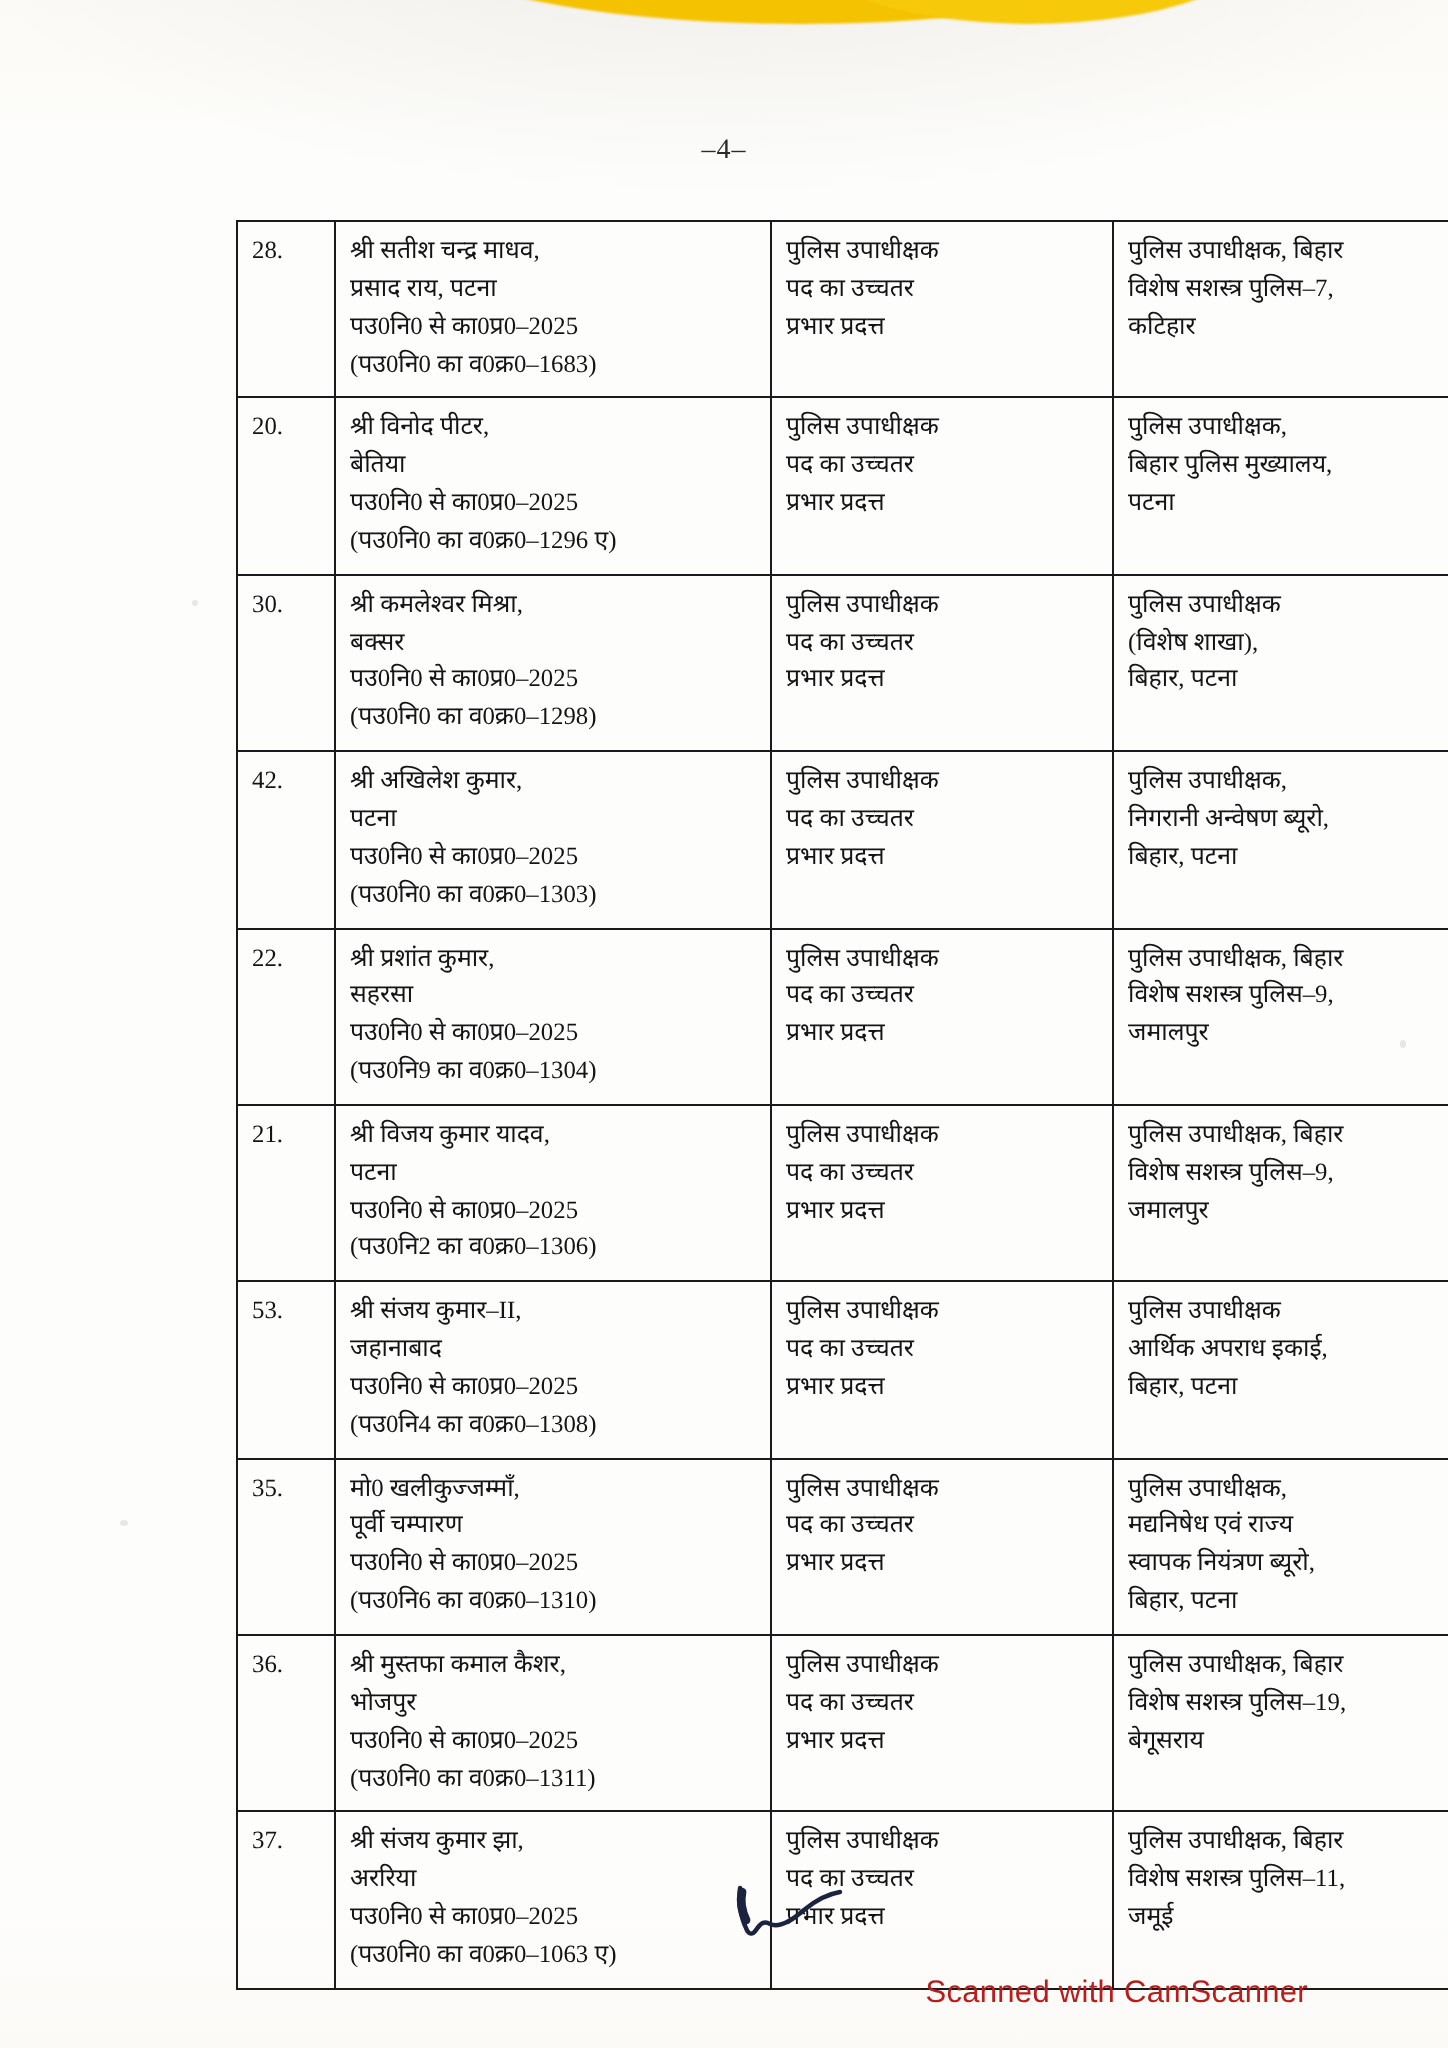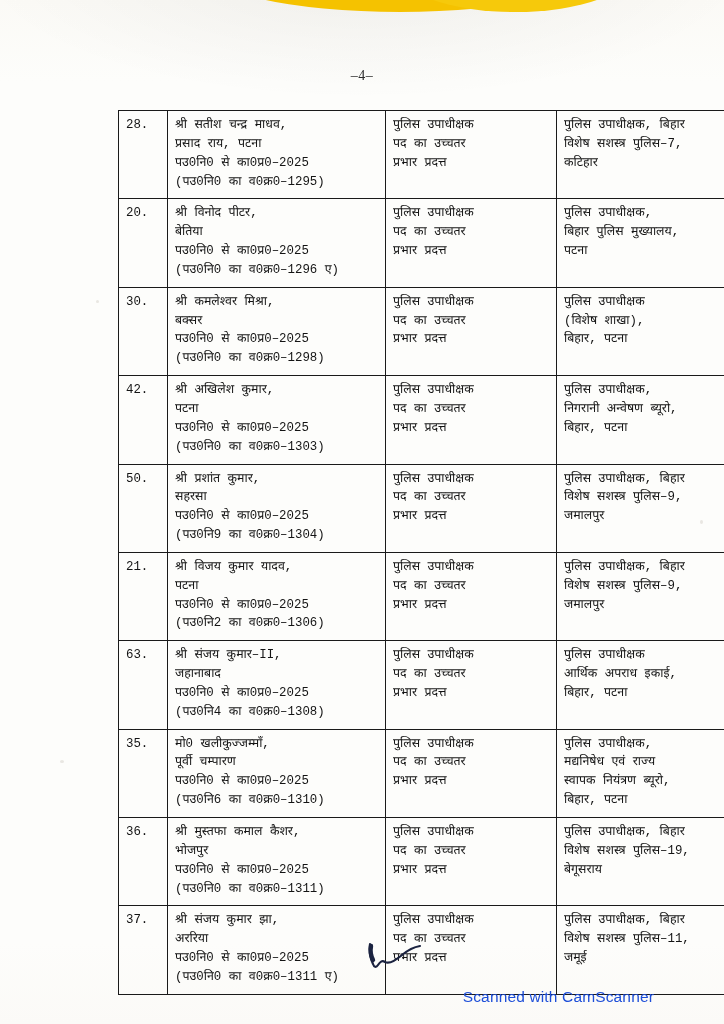--- a/index.html
+++ b/index.html
@@ -60,21 +60,21 @@
     left: 118px;
     top: 110px;
     width: 568px;
     border-collapse: collapse;
     table-layout: fixed;
   }
   .doc-table td {
     border: 1.3px solid #1a1a1a;
     vertical-align: top;
     padding: 5px 7px 7px 7px;
-    font-family: Liberation Mono, monospace;
+    font-family: Liberation Serif, serif;
     font-size: 12.4px;
     line-height: 1.52;
     color: #141414;
     margin-left: 36px;
   }
   .col-sl   { width: 34px;  text-align: left; padding-left: 8px; }
   .col-name { width: 203px; }
   .col-mid  { width: 156px; }
   .col-post { width: 175px; }
 
@@ -88,21 +88,21 @@
     width: 70px;
     height: 34px;
   }
   
   .camscanner {
     position: absolute;
     right: 70px;
     bottom: 18px;
     font-family: "Liberation Sans", "DejaVu Sans", sans-serif;
     font-size: 15.5px;
-    color: #1d4ed8;
+    color: #b91c1c;
     letter-spacing: 0.15px;
   }
   .speck {
     position: absolute;
     background: #d9d6cd;
     border-radius: 50%;
     opacity: 0.55;
   }
 </style>
 </head>
@@ -121,21 +121,21 @@
   <div class="page-number">–4–</div>
 
   <table class="doc-table">
     <tbody>
         <tr>
           <td class="col-sl">28.</td>
           <td class="col-name">
             <span class="cell-line">श्री सतीश चन्द्र माधव,</span>
             <span class="cell-line">प्रसाद राय, पटना</span>
             <span class="cell-line">पउ0नि0 से का0प्र0–2025</span>
-            <span class="cell-line">(पउ0नि0 का व0क्र0–1295)</span>
+            <span class="cell-line">(पउ0नि0 का व0क्र0–1683)</span>
           </td>
           <td class="col-mid">
             <span class="cell-line">पुलिस उपाधीक्षक</span>
             <span class="cell-line">पद का उच्चतर</span>
             <span class="cell-line">प्रभार प्रदत्त</span>
           </td>
           <td class="col-post">
             <span class="cell-line">पुलिस उपाधीक्षक, बिहार</span>
             <span class="cell-line">विशेष सशस्त्र पुलिस–7,</span>
             <span class="cell-line">कटिहार</span>
@@ -192,21 +192,21 @@
             <span class="cell-line">पद का उच्चतर</span>
             <span class="cell-line">प्रभार प्रदत्त</span>
           </td>
           <td class="col-post">
             <span class="cell-line">पुलिस उपाधीक्षक,</span>
             <span class="cell-line">निगरानी अन्वेषण ब्यूरो,</span>
             <span class="cell-line">बिहार, पटना</span>
           </td>
         </tr>
         <tr>
-          <td class="col-sl">50.</td>
+          <td class="col-sl">22.</td>
           <td class="col-name">
             <span class="cell-line">श्री प्रशांत कुमार,</span>
             <span class="cell-line">सहरसा</span>
             <span class="cell-line">पउ0नि0 से का0प्र0–2025</span>
             <span class="cell-line">(पउ0नि9 का व0क्र0–1304)</span>
           </td>
           <td class="col-mid">
             <span class="cell-line">पुलिस उपाधीक्षक</span>
             <span class="cell-line">पद का उच्चतर</span>
             <span class="cell-line">प्रभार प्रदत्त</span>
@@ -230,21 +230,21 @@
             <span class="cell-line">पद का उच्चतर</span>
             <span class="cell-line">प्रभार प्रदत्त</span>
           </td>
           <td class="col-post">
             <span class="cell-line">पुलिस उपाधीक्षक, बिहार</span>
             <span class="cell-line">विशेष सशस्त्र पुलिस–9,</span>
             <span class="cell-line">जमालपुर</span>
           </td>
         </tr>
         <tr>
-          <td class="col-sl">63.</td>
+          <td class="col-sl">53.</td>
           <td class="col-name">
             <span class="cell-line">श्री संजय कुमार–II,</span>
             <span class="cell-line">जहानाबाद</span>
             <span class="cell-line">पउ0नि0 से का0प्र0–2025</span>
             <span class="cell-line">(पउ0नि4 का व0क्र0–1308)</span>
           </td>
           <td class="col-mid">
             <span class="cell-line">पुलिस उपाधीक्षक</span>
             <span class="cell-line">पद का उच्चतर</span>
             <span class="cell-line">प्रभार प्रदत्त</span>
@@ -293,21 +293,21 @@
             <span class="cell-line">विशेष सशस्त्र पुलिस–19,</span>
             <span class="cell-line">बेगूसराय</span>
           </td>
         </tr>
         <tr>
           <td class="col-sl">37.</td>
           <td class="col-name">
             <span class="cell-line">श्री संजय कुमार झा,</span>
             <span class="cell-line">अररिया</span>
             <span class="cell-line">पउ0नि0 से का0प्र0–2025</span>
-            <span class="cell-line">(पउ0नि0 का व0क्र0–1311 ए)</span>
+            <span class="cell-line">(पउ0नि0 का व0क्र0–1063 ए)</span>
           </td>
           <td class="col-mid">
             <span class="cell-line">पुलिस उपाधीक्षक</span>
             <span class="cell-line">पद का उच्चतर</span>
             <span class="cell-line">प्रभार प्रदत्त</span>
           </td>
           <td class="col-post">
             <span class="cell-line">पुलिस उपाधीक्षक, बिहार</span>
             <span class="cell-line">विशेष सशस्त्र पुलिस–11,</span>
             <span class="cell-line">जमूई</span>

